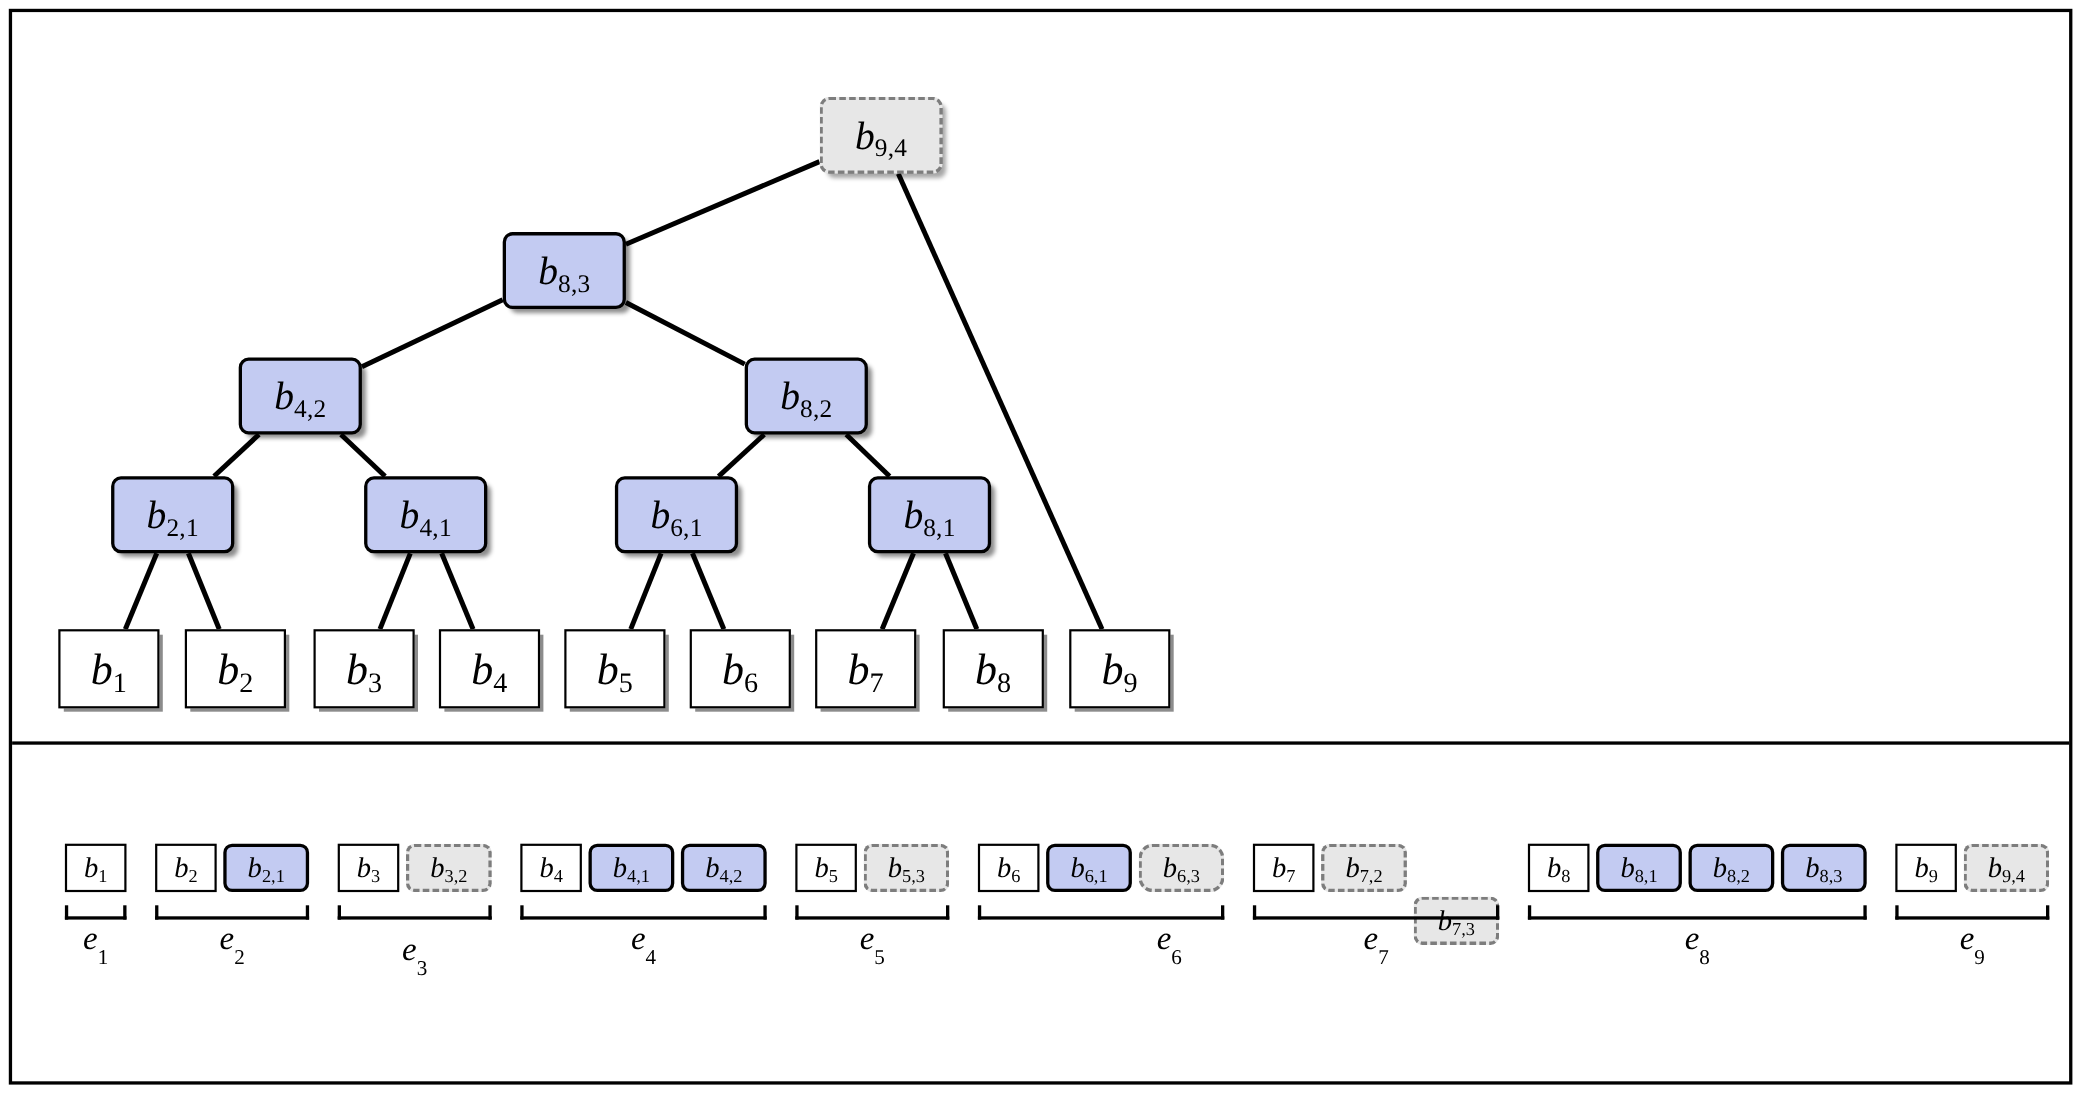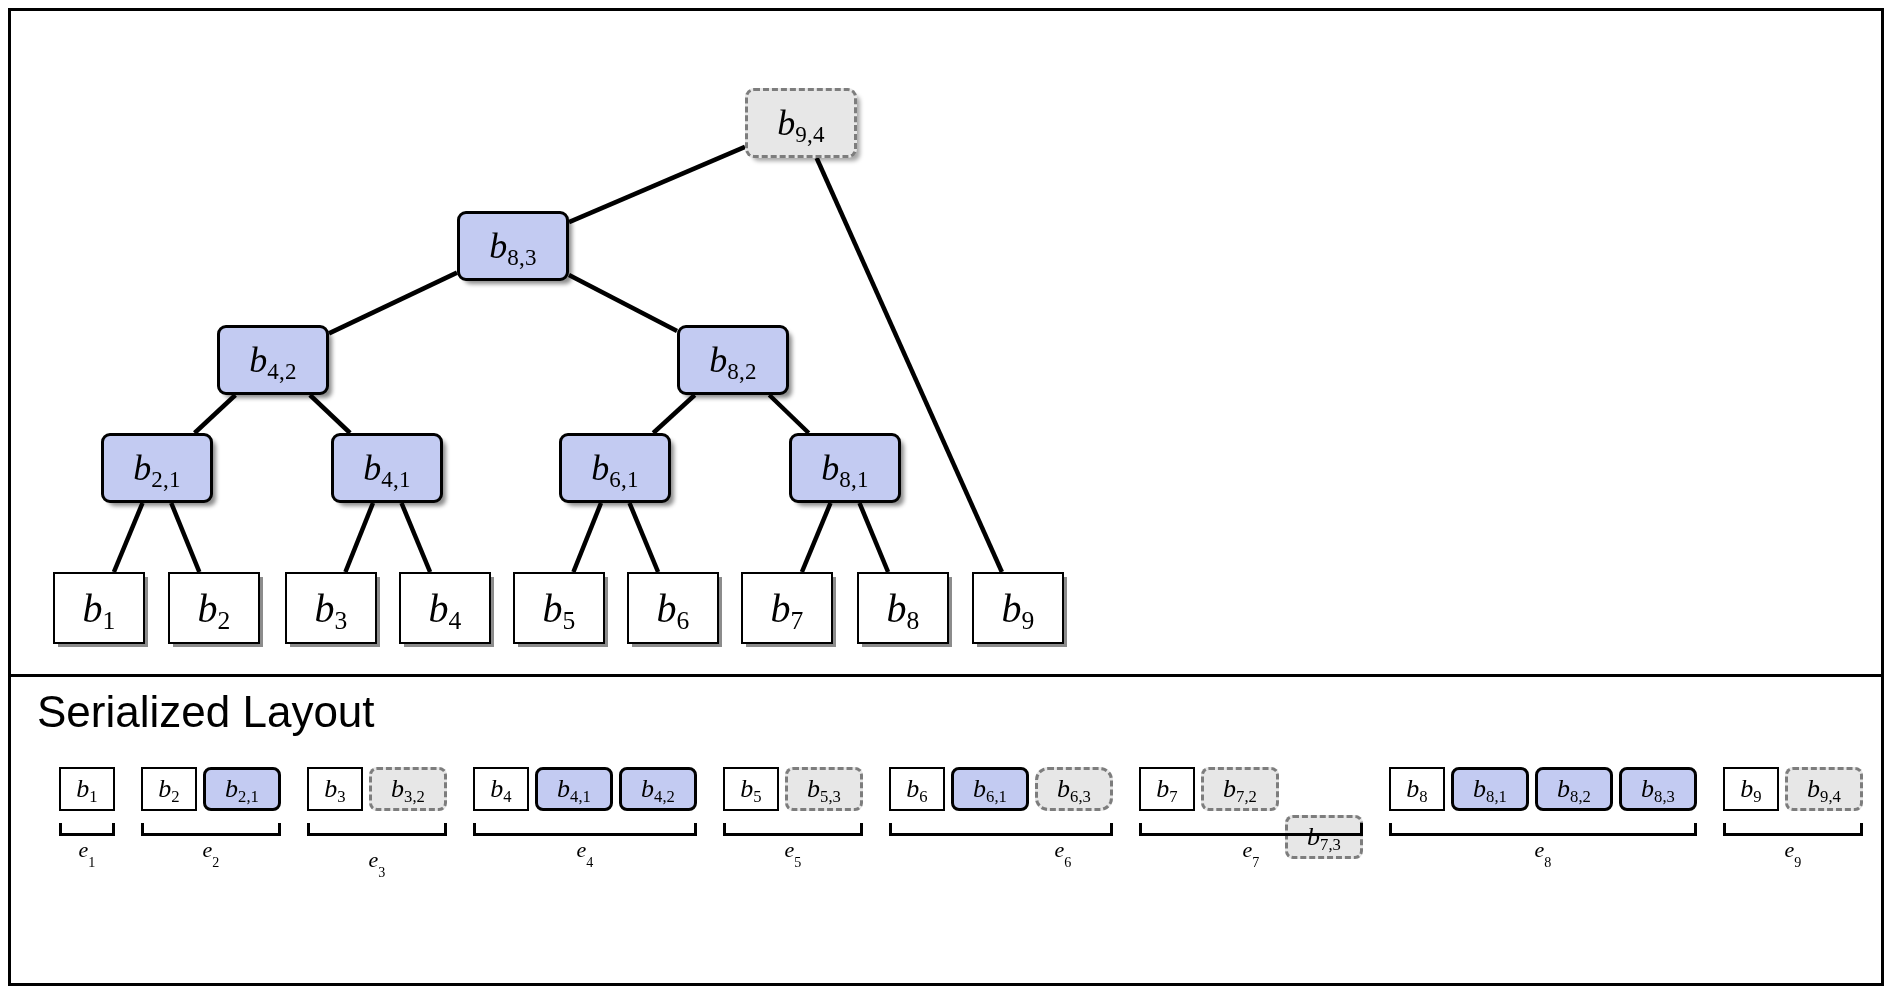--- a/index.html
+++ b/index.html
@@ -48,21 +48,21 @@
 
   .s-leaf{background:#fff;border:2.5px solid #000;border-radius:0;}
   .s-hash{background:#c3cbf2;border:3px solid #000;border-radius:8px;}
   .s-pend{background:#e7e7e7;border:3px dashed #7d7d7d;border-radius:8px;}
 
   .bracket{position:absolute;box-sizing:border-box;
            border-left:3px solid #000;border-right:3px solid #000;
            border-bottom:3px solid #000;height:13px;}
 
   .elabel{position:absolute;font-family:"Liberation Serif",serif;
-          font-size:22px;color:#000;white-space:nowrap;
+          font-size:30px;color:#000;white-space:nowrap;
           transform:translateX(-50%);}
   .elabel i{font-style:italic;}
   .elabel sub{font-size:.64em;font-style:normal;position:relative;top:.30em;}
 </style>
 </head>
 <body>
 
 <div id="frame">
 
 
@@ -134,21 +134,20 @@
       <div class="node leaf" style="left: 892px; top: 597px; width: 92px; height: 72px; font-size: 40px;">
         <span class="lbl"><i>b</i><sub>8</sub></span>
       </div>
       <div class="node leaf" style="left: 1007px; top: 597px; width: 92px; height: 72px; font-size: 40px;">
         <span class="lbl"><i>b</i><sub>9</sub></span>
       </div>
     </div>
 
   <div class="divider" id="panel-divider" style="top: 663px;"></div>
 
-  <div class="panel-title" id="ser-title" style="left: 26px; top: 676px;">Serialized Layout</div>
 
   <div id="ser-layer">
       <div class="sbox s-leaf" style="left: 48px; top: 756px; width: 56px; height: 44px;">
         <span><i>b</i><sub>1</sub></span>
       </div>
       <div class="bracket" style="left: 48px; top: 812px; width: 56px;"></div>
       <div class="elabel" style="left: 76px; top: 826px;"><i>e</i><sub>1</sub></div>
       <div class="sbox s-leaf" style="left: 130px; top: 756px; width: 56px; height: 44px;">
         <span><i>b</i><sub>2</sub></span>
       </div>

